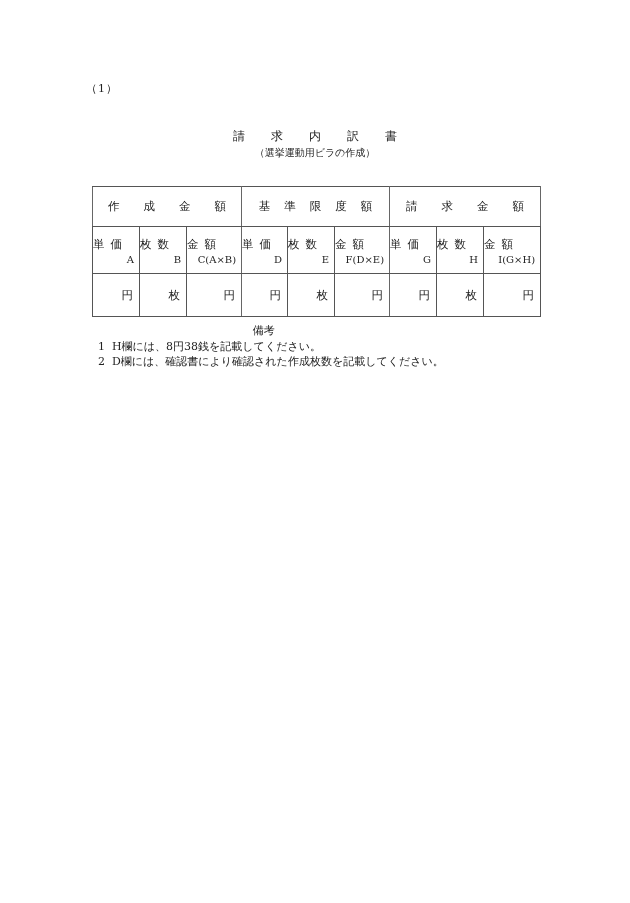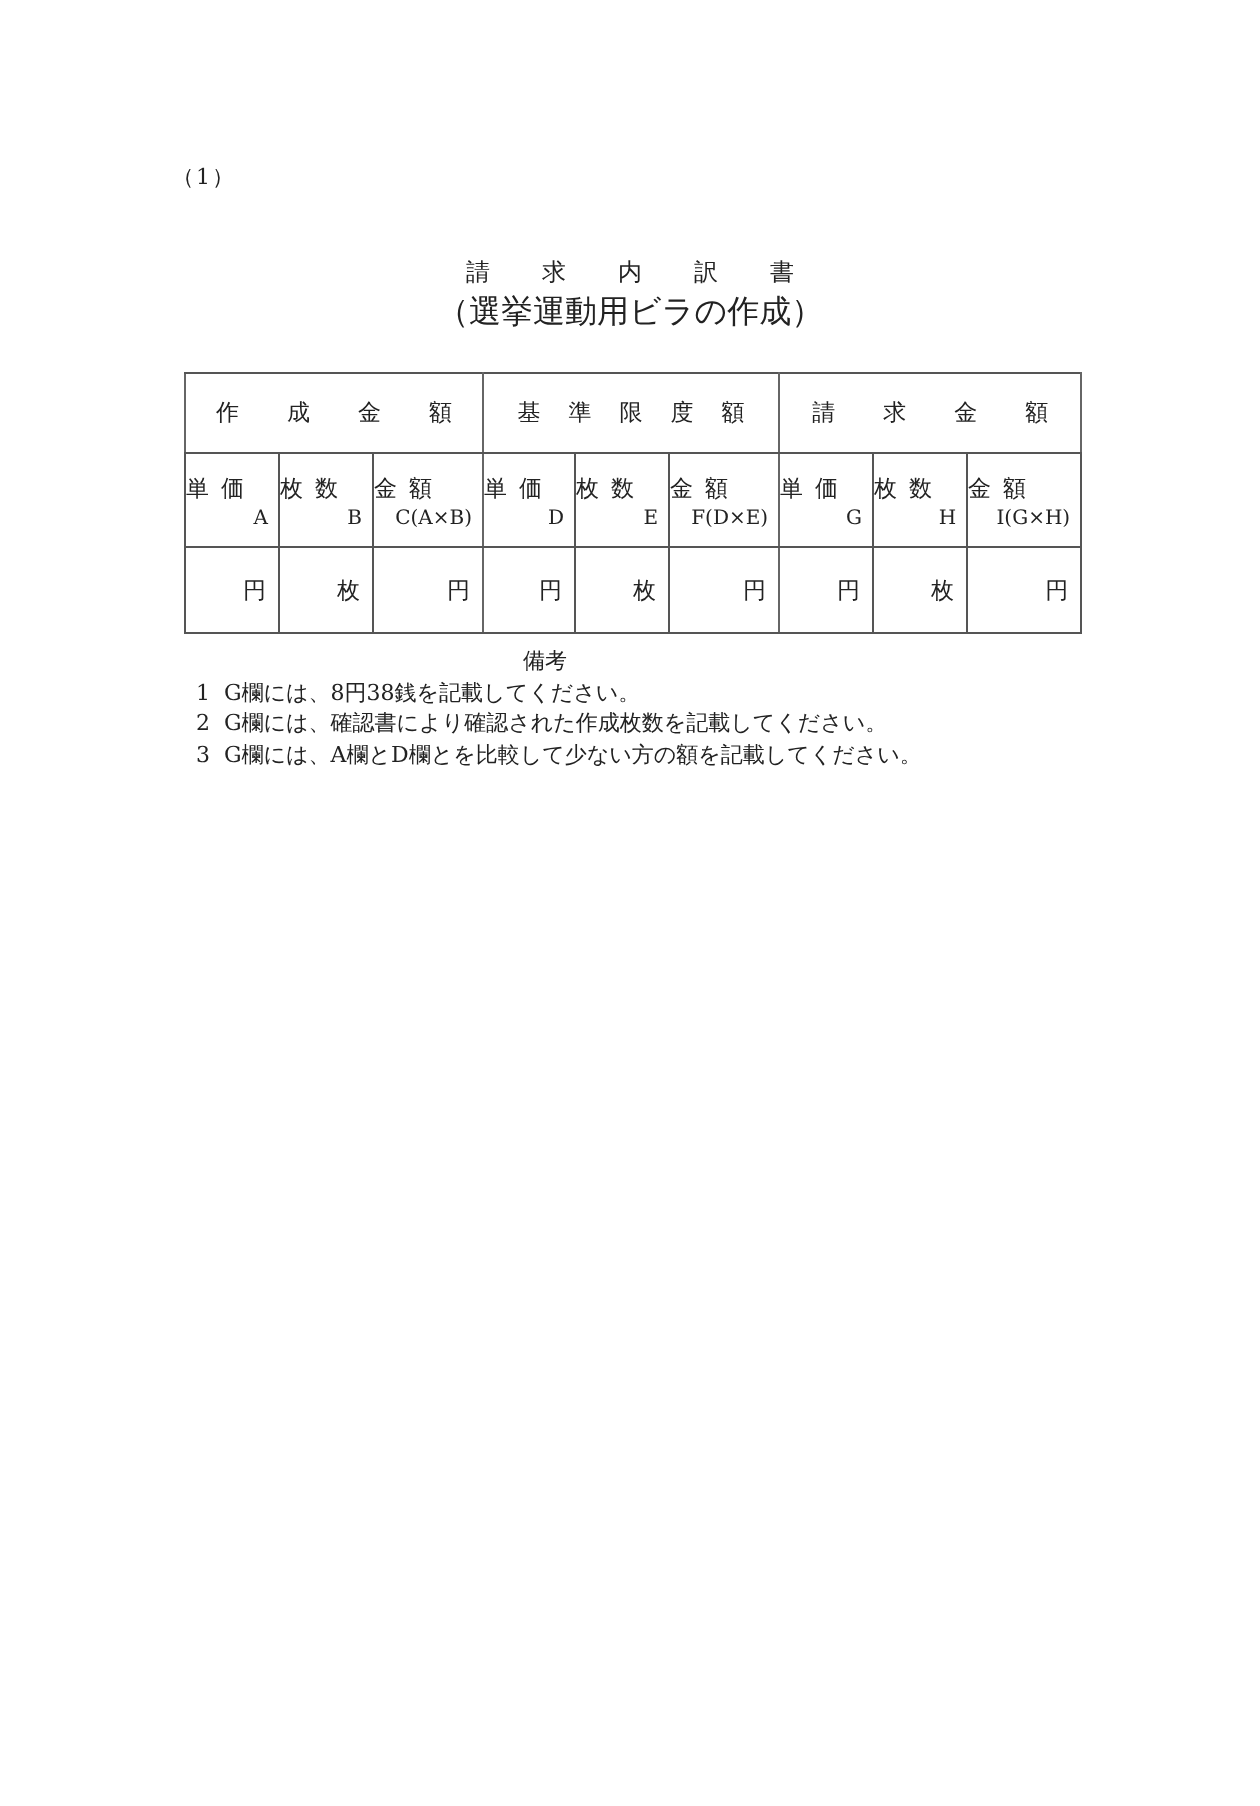--- a/index.html
+++ b/index.html
@@ -5,21 +5,21 @@
     html, body { margin: 0; padding: 0; background: #ffffff; }
     body {
       width: 630px; height: 903px; position: relative; overflow: hidden;
       font-family: "DejaVu Serif", "Liberation Serif", serif;
       color: #222; font-size: 11px;
     }
     .section-num { position: absolute; left: 86px; top: 81px; font-size: 11px; letter-spacing: 1px; }
     .title { position: absolute; left: 0; width: 630px; top: 128px; text-align: center; font-size: 12px; }
     .title .main { display: block; word-spacing: 0; letter-spacing: 0; }
     .title .main span { display: inline-block; width: 38px; text-align: center; }
-    .title .sub { display: block; margin-top: 1px; font-size: 16px; }
+    .title .sub { display: block; margin-top: 1px; font-size: 10px; }
 
     table.breakdown {
       position: absolute; left: 92px; top: 186px;
       border-collapse: collapse; table-layout: fixed;
       width: 448px;
     }
     table.breakdown td {
       border: 1px solid #555; padding: 0; vertical-align: middle;
       font-size: 11.5px;
     }
@@ -119,16 +119,15 @@
     <td class="grp" style="border-left:1px solid #555">円</td>
     <td>円</td>
     <td>枚</td>
     <td>円</td>
   </tr>
 </tbody>
   </table>
 
 <div class="notes">
   <span class="notes-title">備考</span>
-  <span class="note"><span class="n">1</span><span>G欄には、8円38銭を記載してください。</span></span>
-  <span class="note"><span class="n">2</span><span>G欄には、確認書により確認された作成枚数を記載してください。</span></span>
-  <span class="note"><span class="n">3</span><span>G欄には、A欄とD欄とを比較して少ない方の額を記載してください。</span></span>
+  <span class="note"><span class="n">1</span><span>H欄には、8円38銭を記載してください。</span></span>
+  <span class="note"><span class="n">2</span><span>D欄には、確認書により確認された作成枚数を記載してください。</span></span>
 </div>
 
 </body></html>

